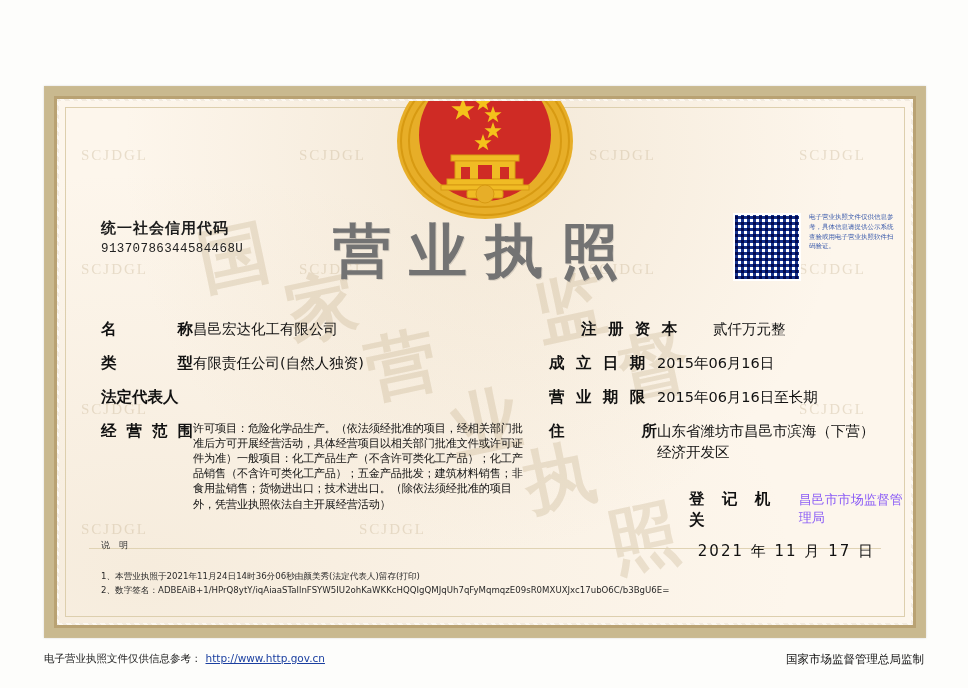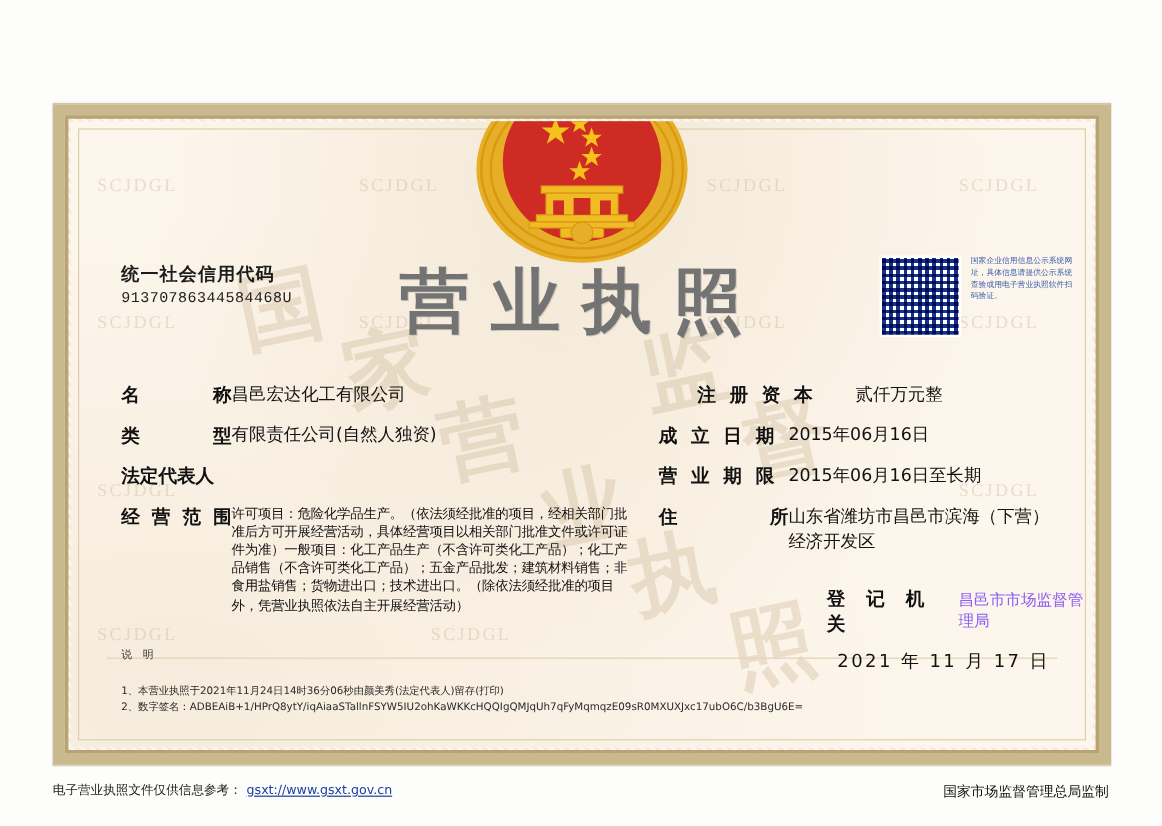--- a/index.html
+++ b/index.html
@@ -390,21 +390,21 @@
       </div>
 
       <div class="title">营业执照</div>
 
       <div class="code-block">
         <div class="code-label">统一社会信用代码</div>
         <div class="code-value">91370786344584468U</div>
       </div>
 
       <div class="qr-box"></div>
-      <div class="qr-note">国家企业信用信息公示系统网址，具体信息请提供公示系统查验或用电子营业执照软件扫码验证。</div>
+      <div class="qr-note">电子营业执照文件仅供信息参考，具体信息请提供公示系统查验或用电子营业执照软件扫码验证。</div>
 
       <div class="fields">
 
         <div class="col-left">
           <div class="row">
             <div class="lab w5">
                 <span>名</span>
                 <span>称</span>
               </div>
             <div class="val">昌邑宏达化工有限公司</div>
@@ -466,18 +466,18 @@
         <div class="notes-title">说　明</div>
         <div class="notes-line">1、本营业执照于2021年11月24日14时36分06秒由颜美秀(法定代表人)留存(打印)</div>
         <div class="notes-line">2、数字签名：ADBEAiB+1/HPrQ8ytY/iqAiaaSTallnFSYW5IU2ohKaWKKcHQQIgQMJqUh7qFyMqmqzE09sR0MXUXJxc17ubO6C/b3BgU6E=</div>
       </div>
 
     </div>
   </div>
 
   <div class="footer">
     <div class="footer-left">
-      <span>电子营业执照文件仅供信息参考：</span><span class="url">gsxt://www.gsxt.gov.cn</span>
+      <span>电子营业执照文件仅供信息参考：</span><span class="url">http://www.http.gov.cn</span>
     </div>
     <div class="footer-right">国家市场监督管理总局监制</div>
   </div>
 
 </div>
 
 </body></html>

